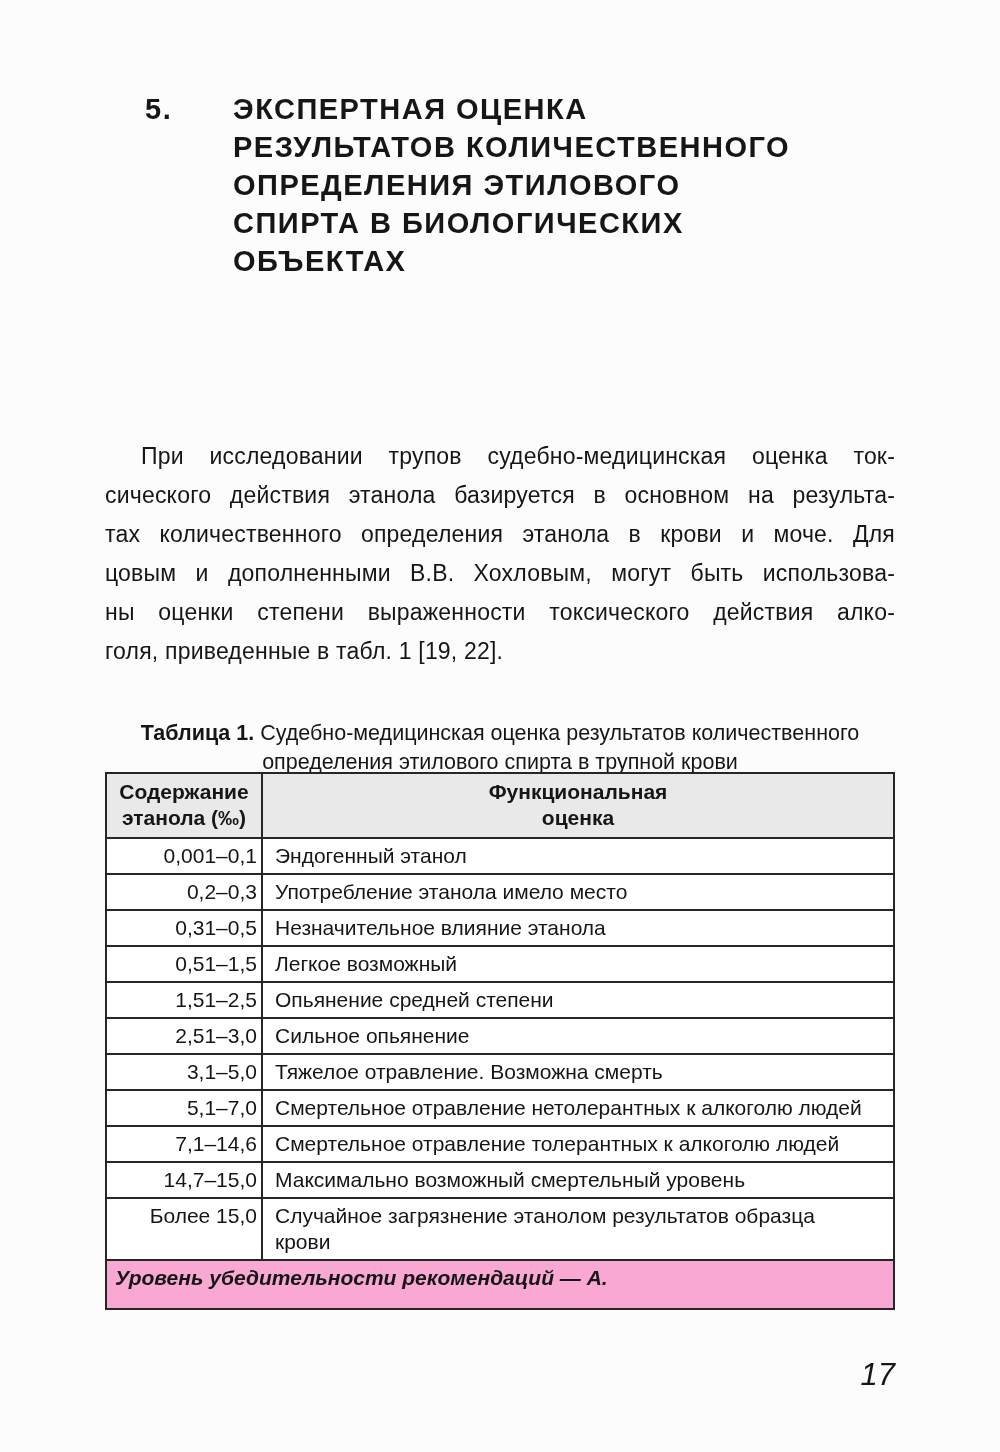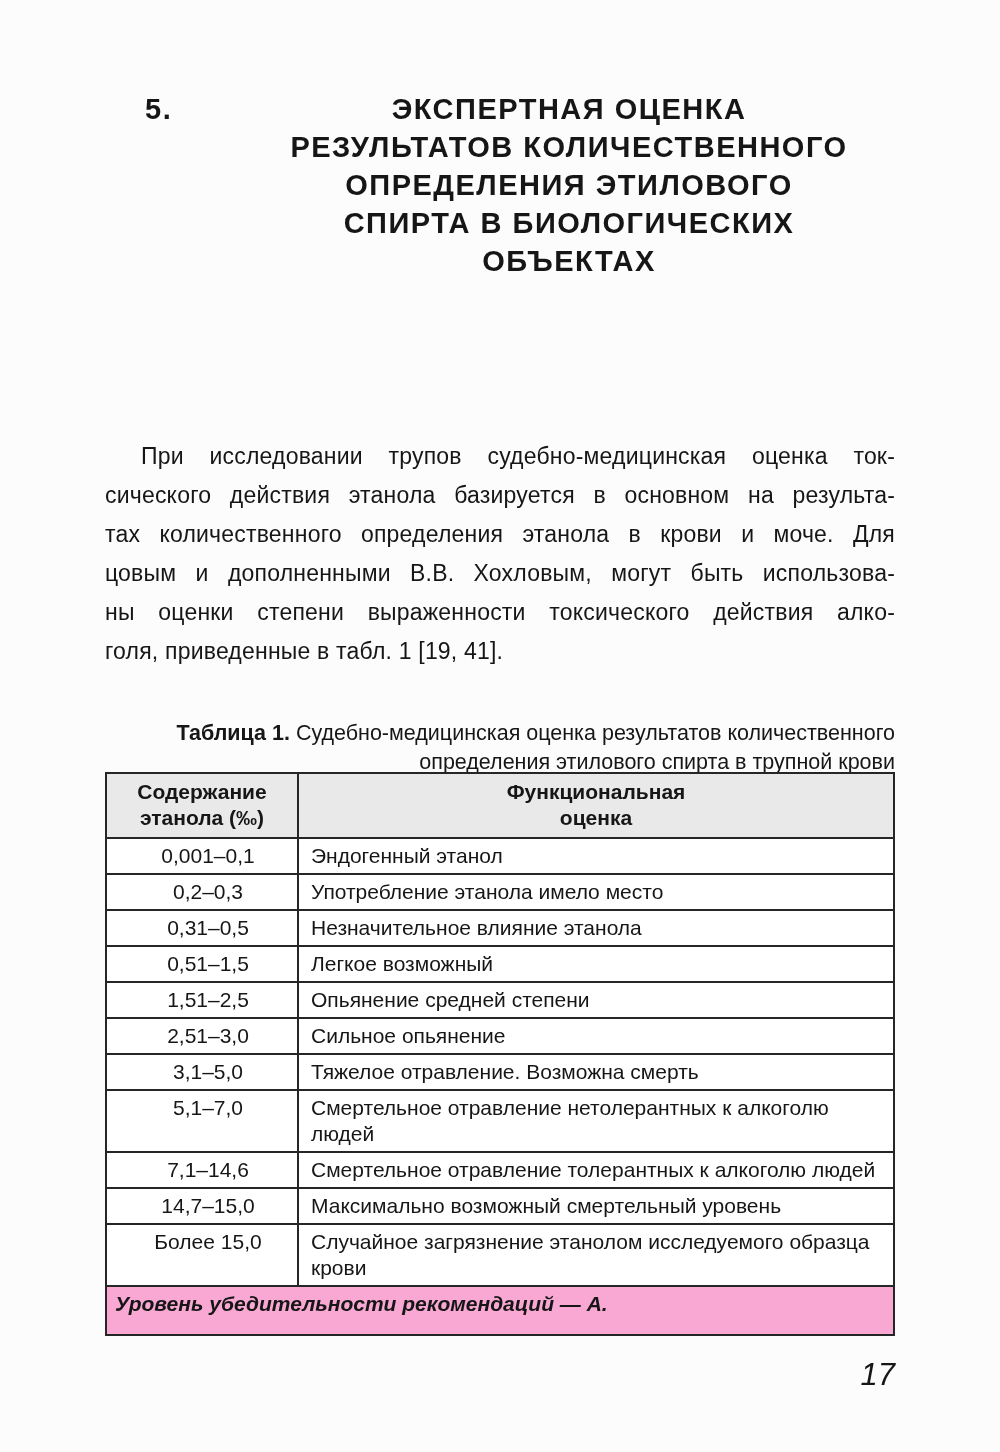--- a/index.html
+++ b/index.html
@@ -26,21 +26,21 @@
     top: 90px;
     left: 145px;
     width: 760px;
     display: flex;
     font-weight: bold;
     font-size: 29px;
     line-height: 38px;
     letter-spacing: 1.5px;
   }
   .chapter-number { width: 88px; flex: 0 0 88px; }
-  .chapter-lines { flex: 1; text-align: center; }
+  .chapter-lines { flex: 1; }
 
   
   .body-paragraph {
     position: absolute;
     top: 433px;
     left: 105px;
     width: 790px;
     font-size: 23px;
     line-height: 31px;
     letter-spacing: 0.2px;
@@ -52,21 +52,21 @@
   }
   .para-line:first-child { padding-left: 36px; }
   .para-line:last-child { text-align-last: left; }
 
   
   .table-caption {
     position: absolute;
     top: 719px;
     left: 105px;
     width: 790px;
-    text-align: right;
+    text-align: center;
     font-size: 21.5px;
     line-height: 29px;
   }
   .caption-label { font-weight: bold; }
 
   
   .assessment-table {
     position: absolute;
     top: 772px;
     left: 105px;
@@ -79,28 +79,28 @@
   .assessment-table td {
     border: 2px solid var(--border);
   }
   .assessment-table thead th {
     background: var(--header-bg);
     font-weight: bold;
     text-align: center;
     padding: 5px 6px 6px 6px;
     vertical-align: middle;
   }
-  .col-range { width: 192px; }
+  .col-range { width: 156px; }
   .assessment-table tbody td {
     vertical-align: top;
     padding: 4px 10px 4px 12px;
     background: #fff;
   }
   .assessment-table tbody td.range-cell {
-    text-align: center;
+    text-align: right;
     padding-left: 16px;
     padding-right: 4px;
   }
   .assessment-table tfoot td {
     font-weight: bold;
     font-style: italic;
     padding: 4px 10px 17px 8px;
     background: #f9a8d4;
   }
 
@@ -131,21 +131,21 @@
       </div>
   </div>
 
   <div class="body-paragraph">
 
   <div class="para-line">При исследовании трупов судебно-медицинская оценка ток-</div>
       <div class="para-line">сического действия этанола базируется в основном на результа-</div>
       <div class="para-line">тах количественного определения этанола в крови и моче. Для</div>
       <div class="para-line">цовым и дополненными В.В. Хохловым, могут быть использова-</div>
       <div class="para-line">ны оценки степени выраженности токсического действия алко-</div>
-      <div class="para-line">голя, приведенные в табл. 1 [19, 41].</div>
+      <div class="para-line">голя, приведенные в табл. 1 [19, 22].</div>
     </div>
 
   <div class="table-caption">
     <div class="caption-line1">
       <span class="caption-label">Таблица 1.</span>
       <span class="caption-rest">Судебно-медицинская оценка результатов количественного</span>
     </div>
     <div class="caption-line2">определения этилового спирта в трупной крови</div>
   </div>
 
@@ -230,21 +230,21 @@
         <tr>
         <td class="range-cell">14,7–15,0</td>
         <td class="assessment-cell">
           <div>Максимально возможный смертельный уровень</div>
           <div></div>
         </td>
       </tr>
         <tr>
         <td class="range-cell">Более 15,0</td>
         <td class="assessment-cell">
-          <div>Случайное загрязнение этанолом исследуемого образца</div>
+          <div>Случайное загрязнение этанолом результатов образца</div>
           <div>крови</div>
         </td>
       </tr>
       </tbody>
     <tfoot>
       <tr>
         <td colspan="2">Уровень убедительности рекомендаций — А.</td>
       </tr>
     </tfoot>
   </table>

